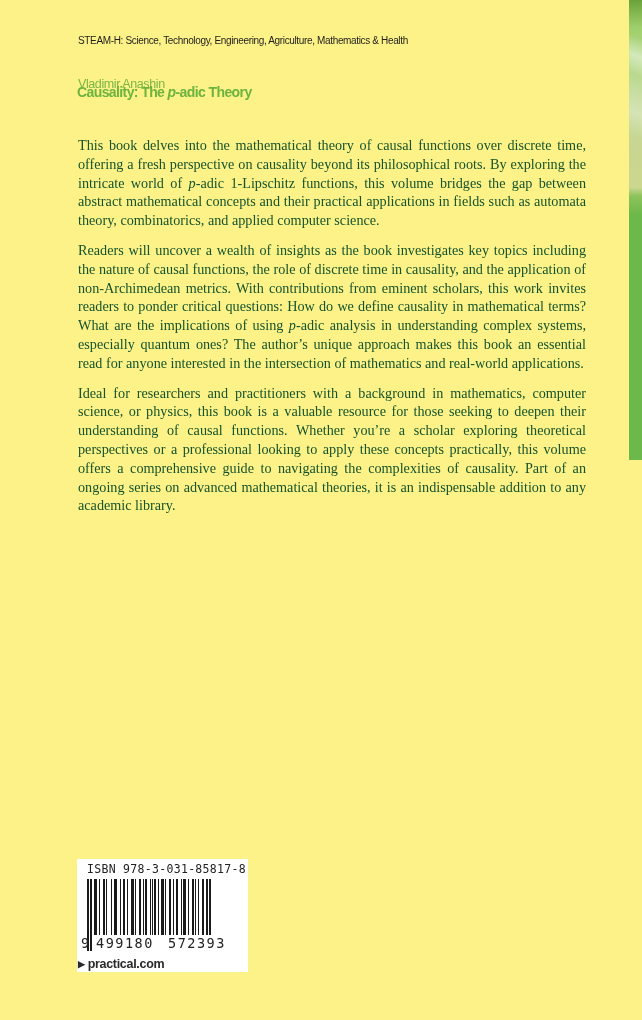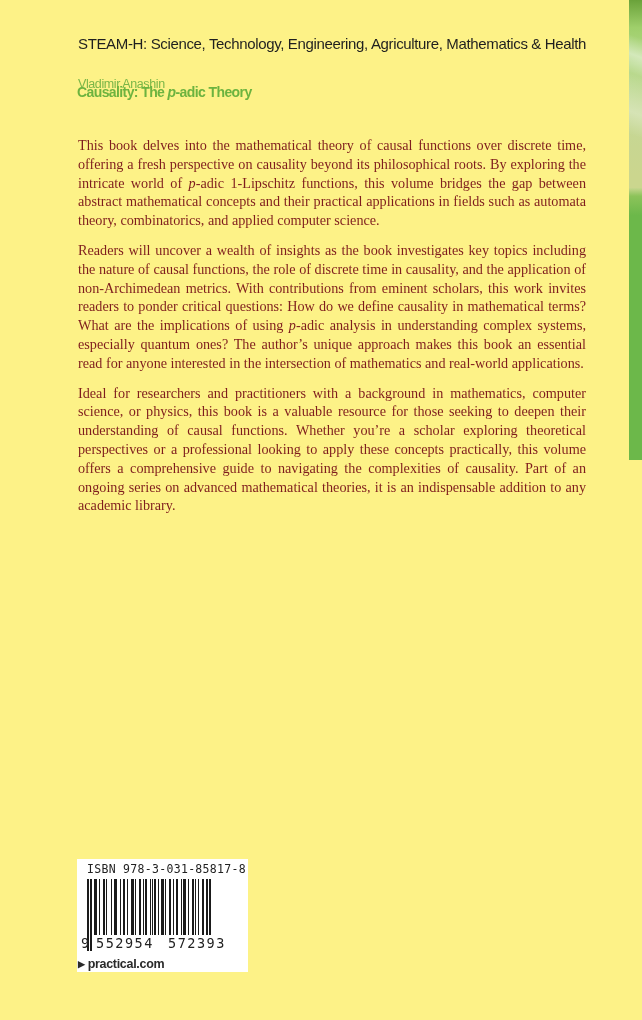--- a/index.html
+++ b/index.html
@@ -12,21 +12,21 @@
       background: #fdf287;
       position: relative;
       overflow: hidden;
       font-family: "Liberation Serif", serif;
     }
     .series-title {
       position: absolute;
       left: 78px;
       top: 35px;
       font-family: "Liberation Sans", sans-serif;
-      font-size: 15px;
+      font-size: 10px;
       color: #1f1f1f;
       letter-spacing: -0.35px;
       white-space: nowrap;
       font-stretch: condensed;
     }
     .author {
       position: absolute;
       left: 78px;
       top: 64px;
       font-family: "Liberation Sans", sans-serif;
@@ -44,21 +44,21 @@
       font-weight: bold;
       color: #6cb33f;
       letter-spacing: -0.6px;
     }
     .book-title em { font-style: italic; }
     .blurb {
       position: absolute;
       left: 78px;
       top: 136px;
       width: 508px;
-      color: #7f1d1d;
+      color: #14532d;
       font-size: 14.2px;
       line-height: 18.8px;
       text-align: justify;
     }
     .blurb p {
       margin: 0 0 11px 0;
     }
     .blurb em { font-style: italic; }
 
     .side-strip {
@@ -236,18 +236,18 @@
     <span style="width:1px"></span>
       <span class="gap" style="width:3px"></span>
       <span style="width:2px"></span>
       <span class="gap" style="width:2px"></span>
     <span class="guard" style="width:2px"></span>
       <span class="gap" style="width:1px"></span>
       <span class="guard" style="width:2px"></span>
   </div>
   <div class="barcode-digits">
     <span class="d1">9</span>
-    <span class="d2">552954</span>
+    <span class="d2">499180</span>
     <span class="d3">572393</span>
   </div>
 </div>
 
 <a class="springer-link"><span class="arrow">▶</span><span>practical.com</span></a>
 
 </body></html>

